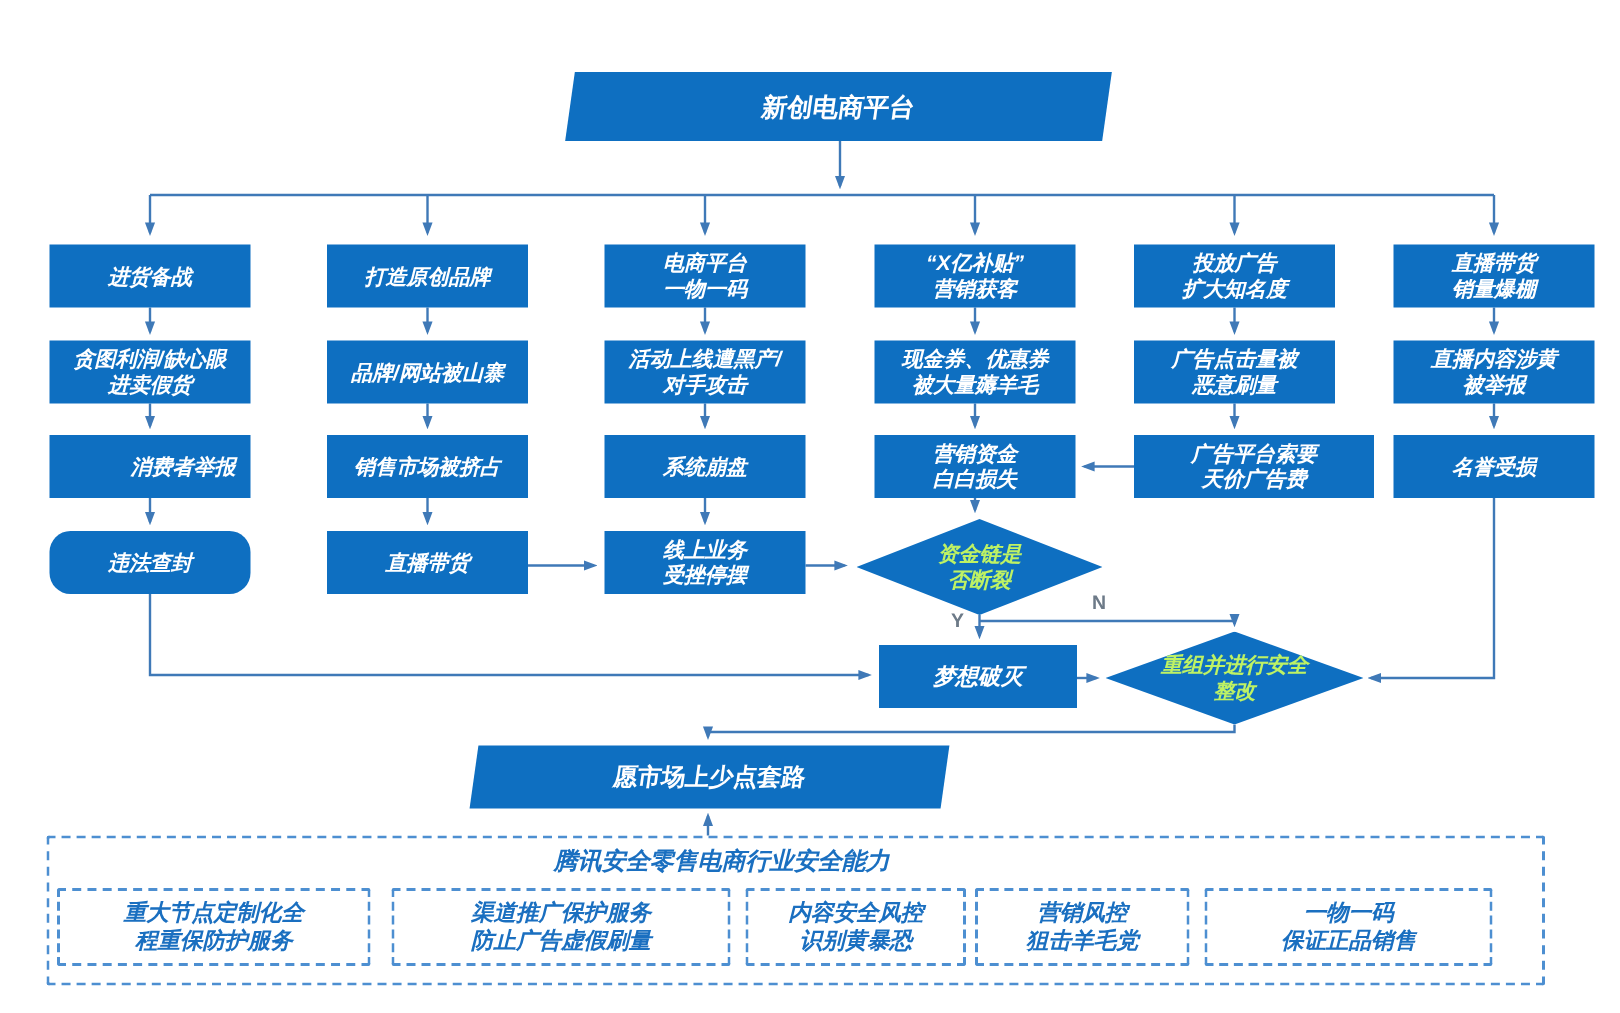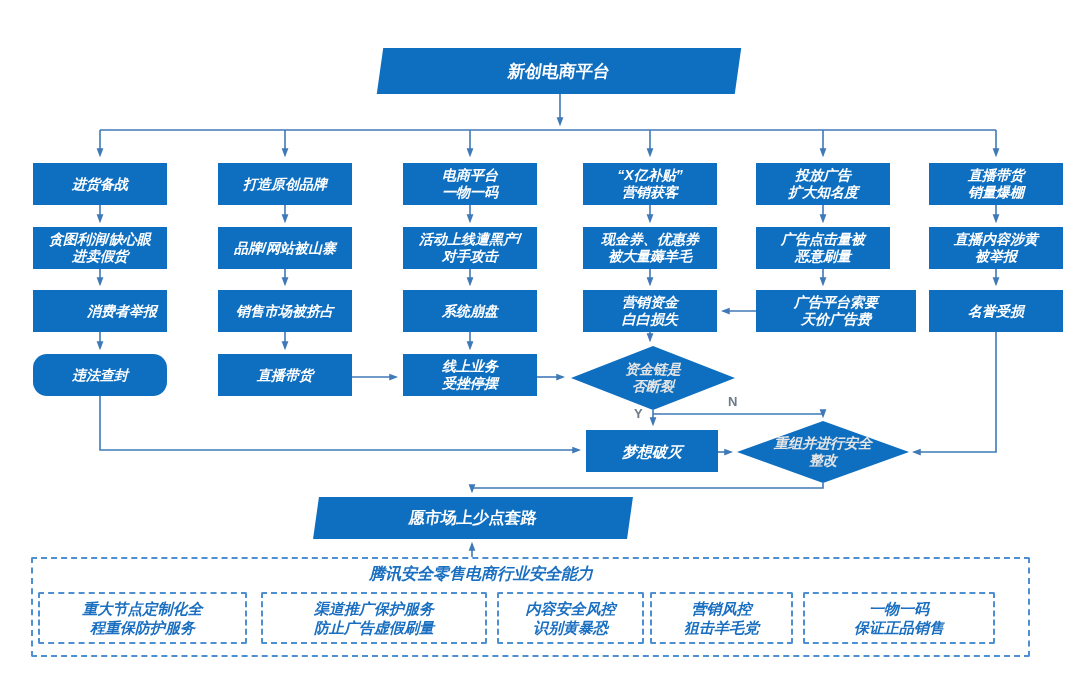--- a/index.html
+++ b/index.html
@@ -13,21 +13,21 @@
     font-weight:bold;font-style:italic;font-size:14px;line-height:17px;
     white-space:pre-line;box-sizing:border-box;
   }
   .para{
     position:absolute;background:#0e6fc1;color:#fff;
     display:flex;align-items:center;justify-content:center;text-align:center;
     font-weight:bold;font-size:17px;transform:skewX(-8deg);
     white-space:pre-line;box-sizing:border-box;
   }
   .diamond{
-    position:absolute;background:#0e6fc1;color:#e5e5e5;
+    position:absolute;background:#0e6fc1;color:#bef264;
     display:flex;align-items:center;justify-content:center;text-align:center;
     font-weight:bold;font-style:italic;font-size:14px;line-height:17px;
     white-space:pre-line;box-sizing:border-box;
     clip-path:polygon(50% 0,100% 50%,50% 100%,0 50%);
   }
   .yn{
     position:absolute;color:#6d7a88;font-size:13px;font-weight:bold;
   }
   .dash-outer{
     position:absolute;border:2px dashed #4d8fd1;box-sizing:border-box;border-radius:2px;

